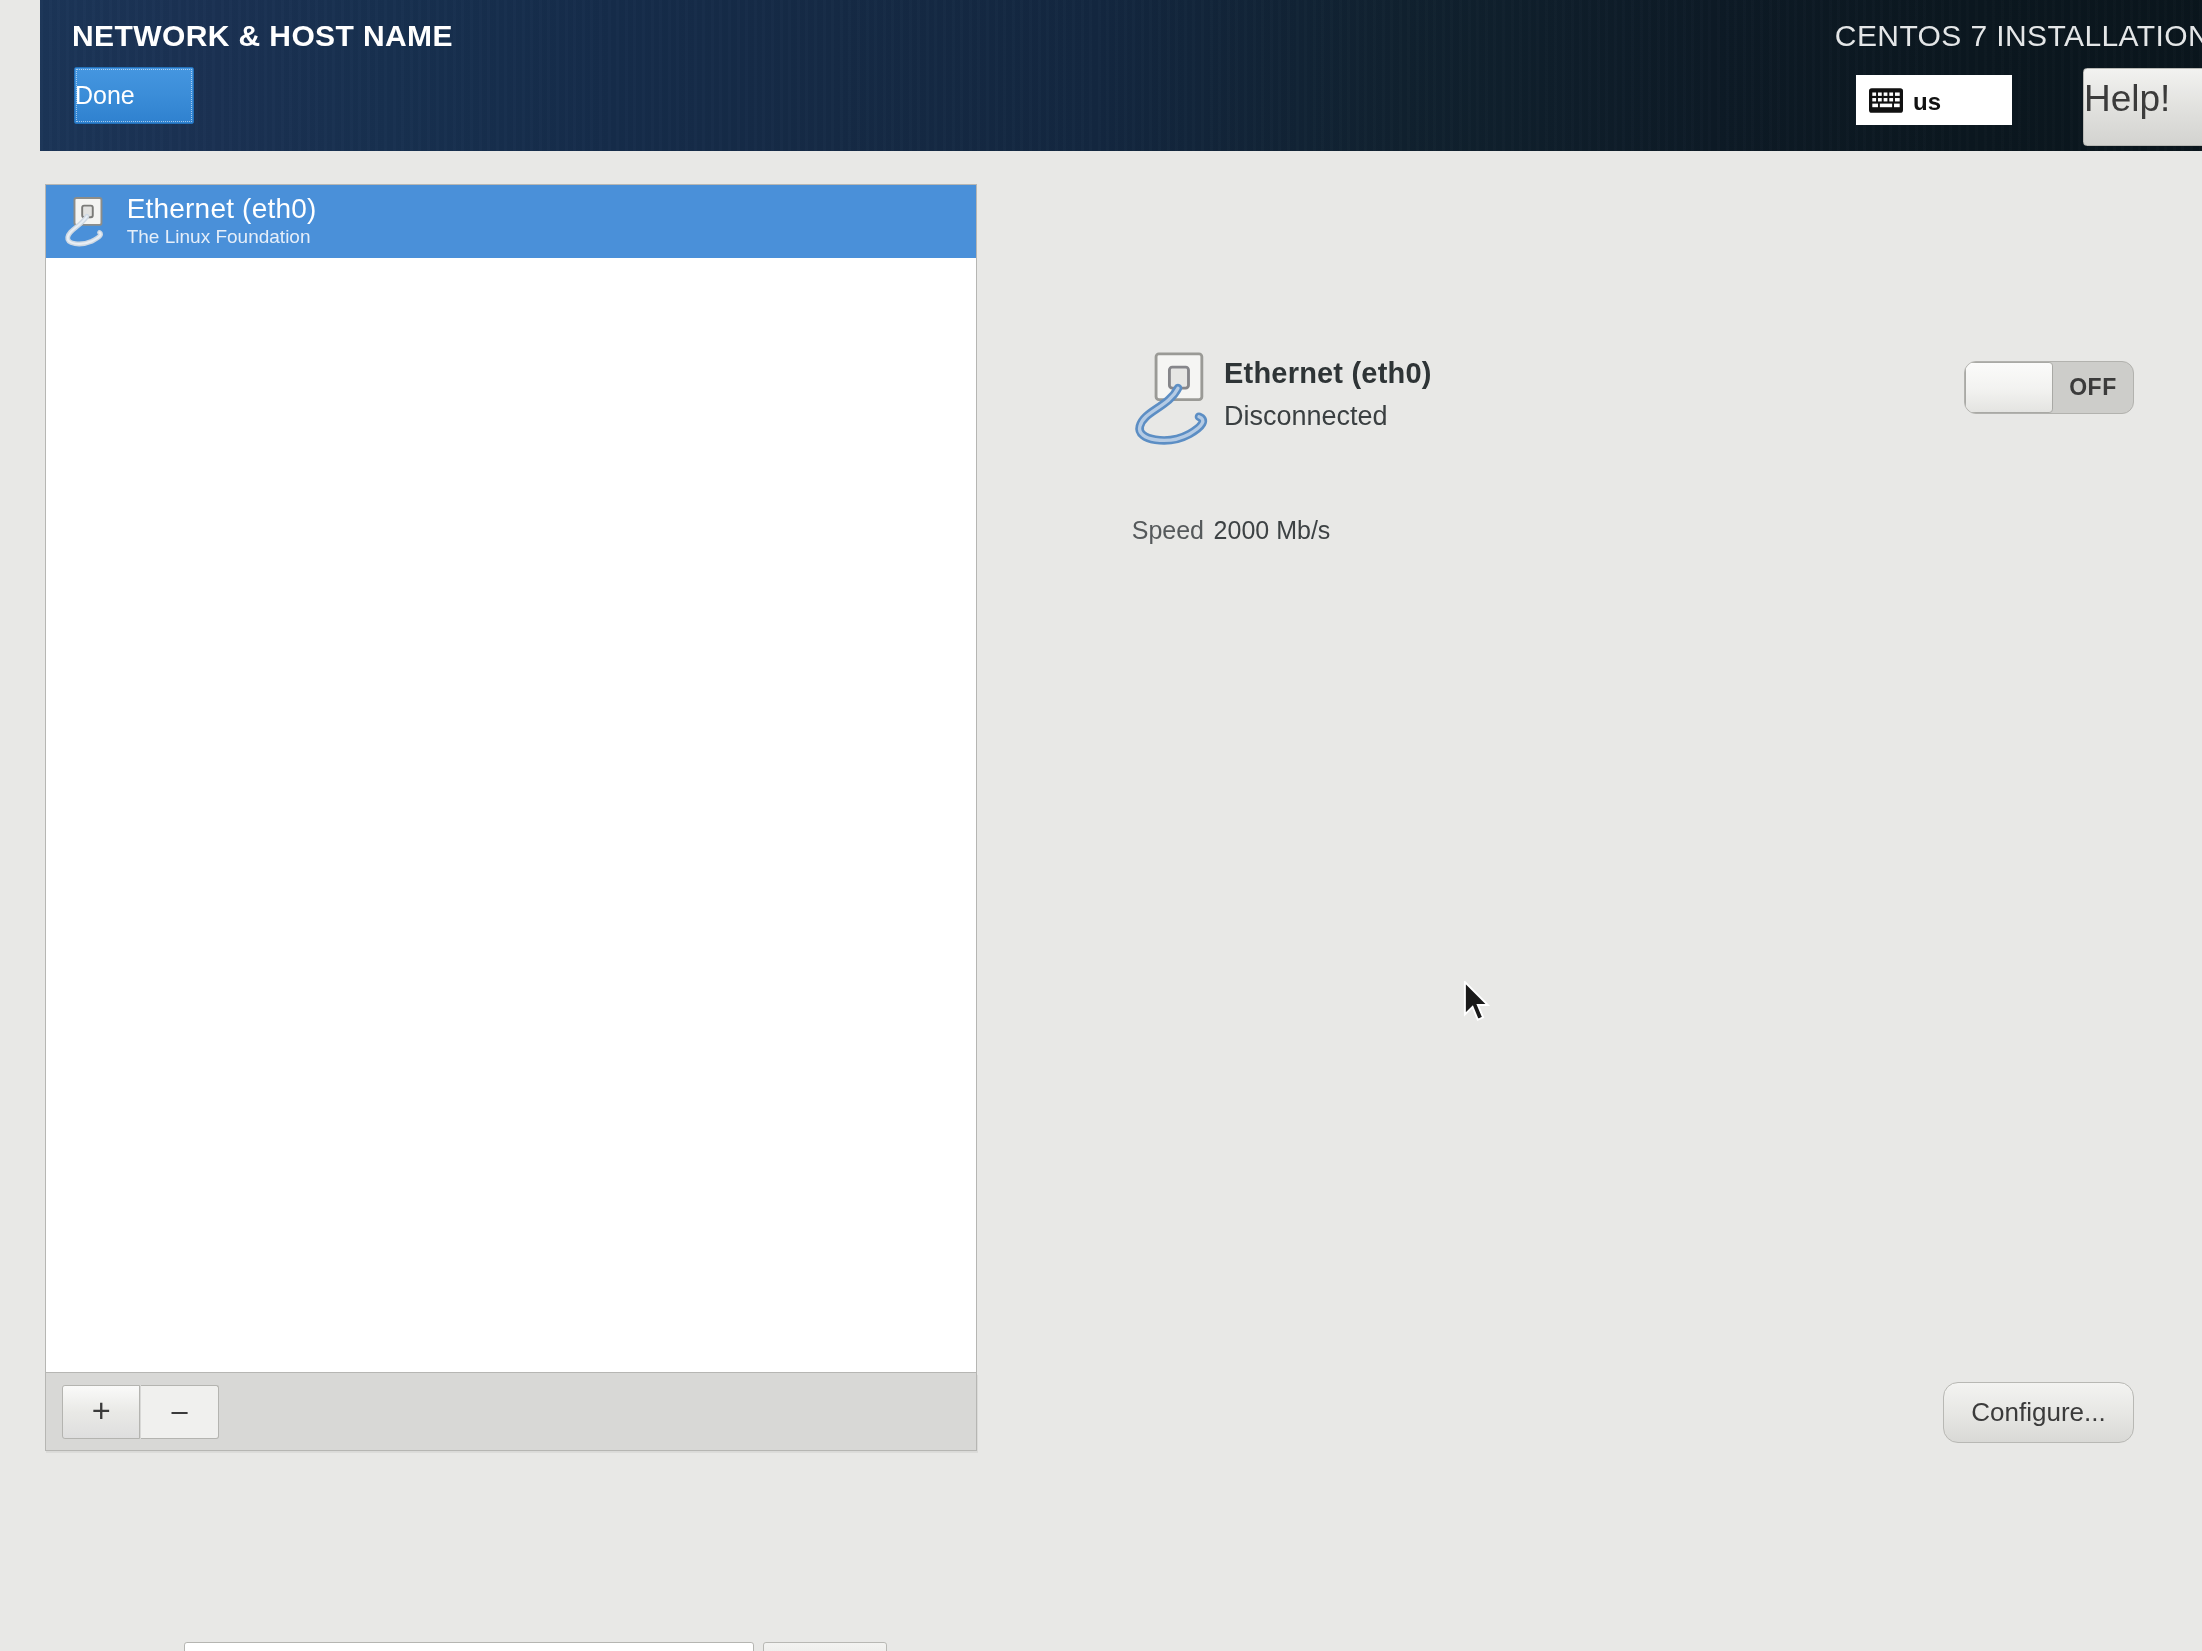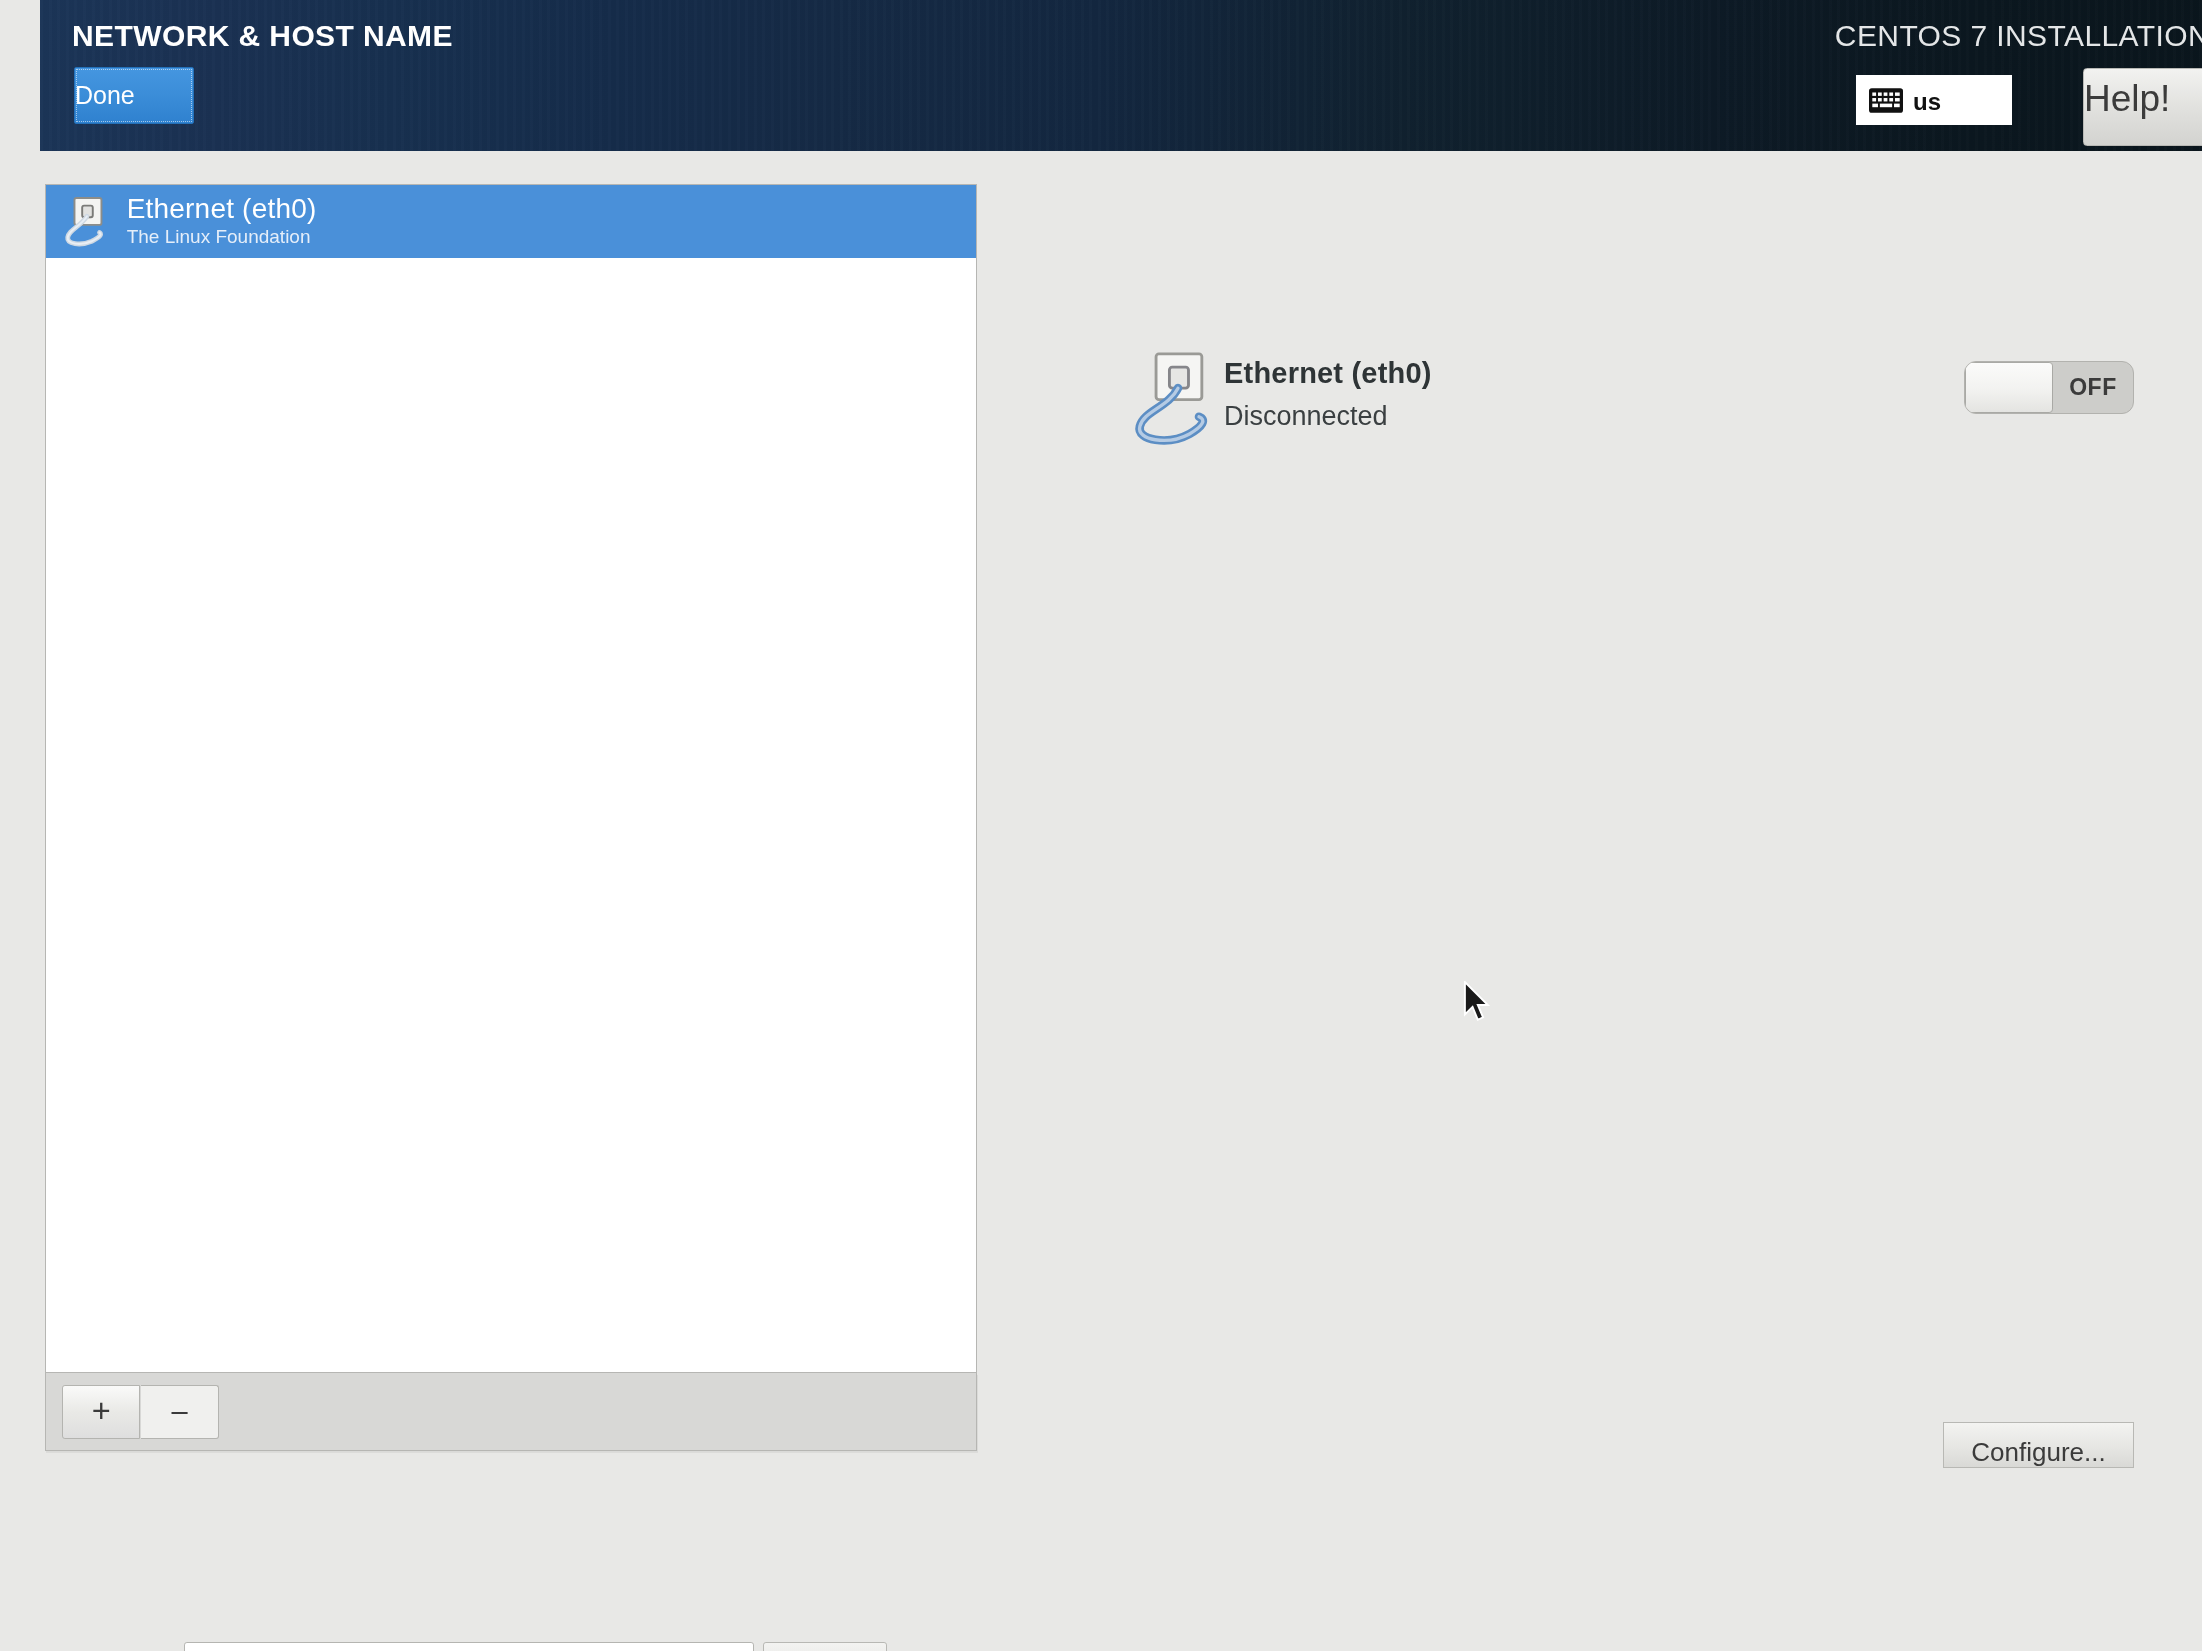--- a/index.html
+++ b/index.html
@@ -305,27 +305,27 @@
     font-size: 23px;
     font-weight: bold;
     color: #3b3b3b;
     letter-spacing: 0.5px;
   }
 
   
   #configure-button {
     position: absolute;
     left: 1943px;
-    top: 1271px;
+    top: 1231px;
     width: 191px;
-    height: 46px;
+    height: 61px;
     box-sizing: border-box;
     background: linear-gradient(180deg, #f3f3f1 0%, #e6e6e3 55%, #d9d9d6 100%);
     border: 1px solid #b8b8b4;
-    border-radius: 0;
+    border-radius: 15px;
     color: #3b3b3b;
     font-size: 26px;
     line-height: 59px;
     text-align: center;
     cursor: pointer;
   }
   #hostname-input {
     position: absolute;
     left: 184px;
     top: 1491px;
@@ -435,20 +435,23 @@
       <rect x="27" y="4" width="48" height="48" rx="3" fill="#f5f5f3" stroke="#9a9a96" stroke-width="3"></rect>
       <rect x="41" y="18" width="20" height="22" rx="3" fill="#e6e6e4" stroke="#86868a" stroke-width="3"></rect>
       <path d="M50 40 C 40 60, 14 64, 10 80 C 6 95, 40 100, 62 88 C 76 80, 80 73, 72 70" fill="none" stroke="#5c8ec4" stroke-width="9" stroke-linecap="round"></path>
       <path d="M50 40 C 40 60, 14 64, 10 80 C 6 95, 40 100, 62 88 C 76 80, 80 73, 72 70" fill="none" stroke="#b5cbe4" stroke-width="3.5" stroke-linecap="round"></path>
     </svg>
   </span>
 
   <div id="detail-name">Ethernet (eth0)</div>
   <div id="detail-status">Disconnected</div>
 
+  <div class="detail-row" id="row-speed">
+    <span class="dlabel">Speed</span><span class="dvalue">2000 Mb/s</span>
+  </div>
 
   <div id="device-toggle">
     <div id="toggle-knob"></div>
     <div id="toggle-label">OFF</div>
   </div>
 
   <div id="configure-button">Configure...</div>
 
   <input id="hostname-input" type="text" value="localhost.localdomain" style="">
   <div id="apply-button">Apply</div>

